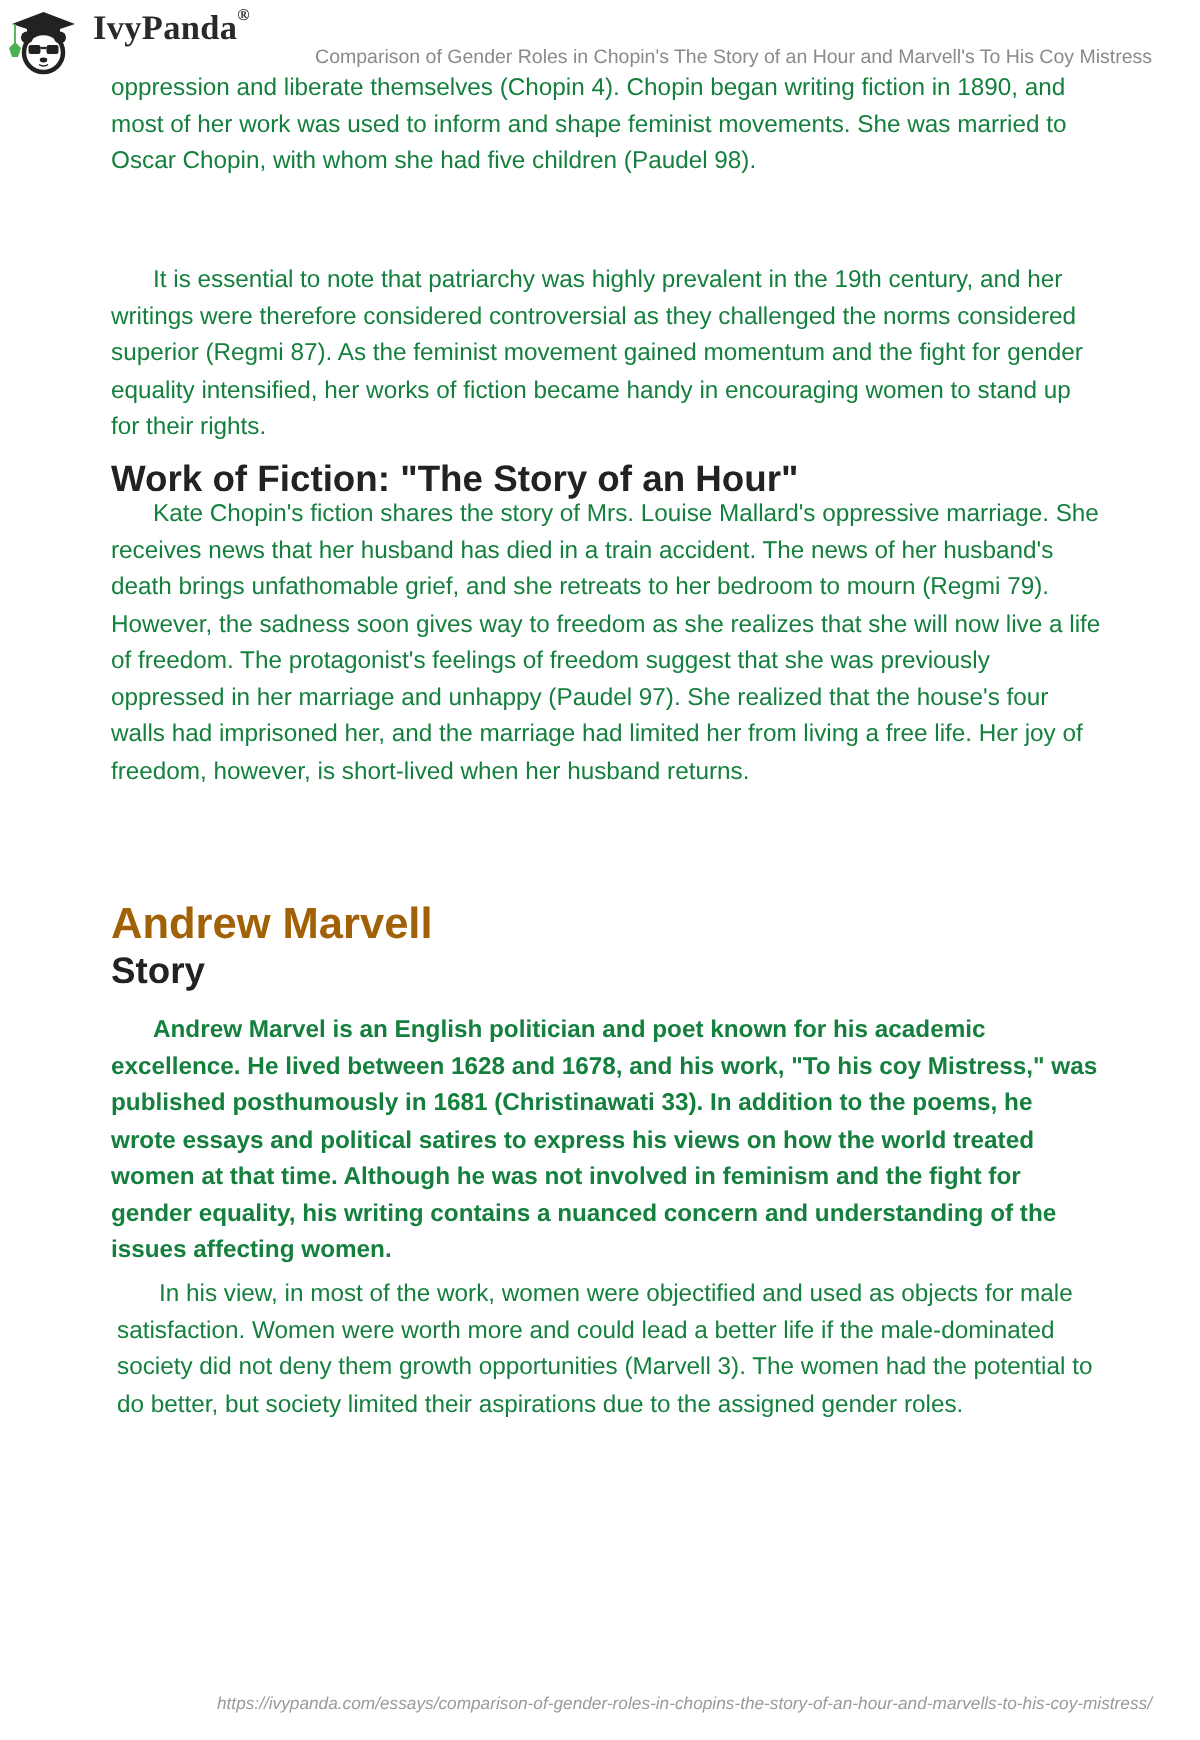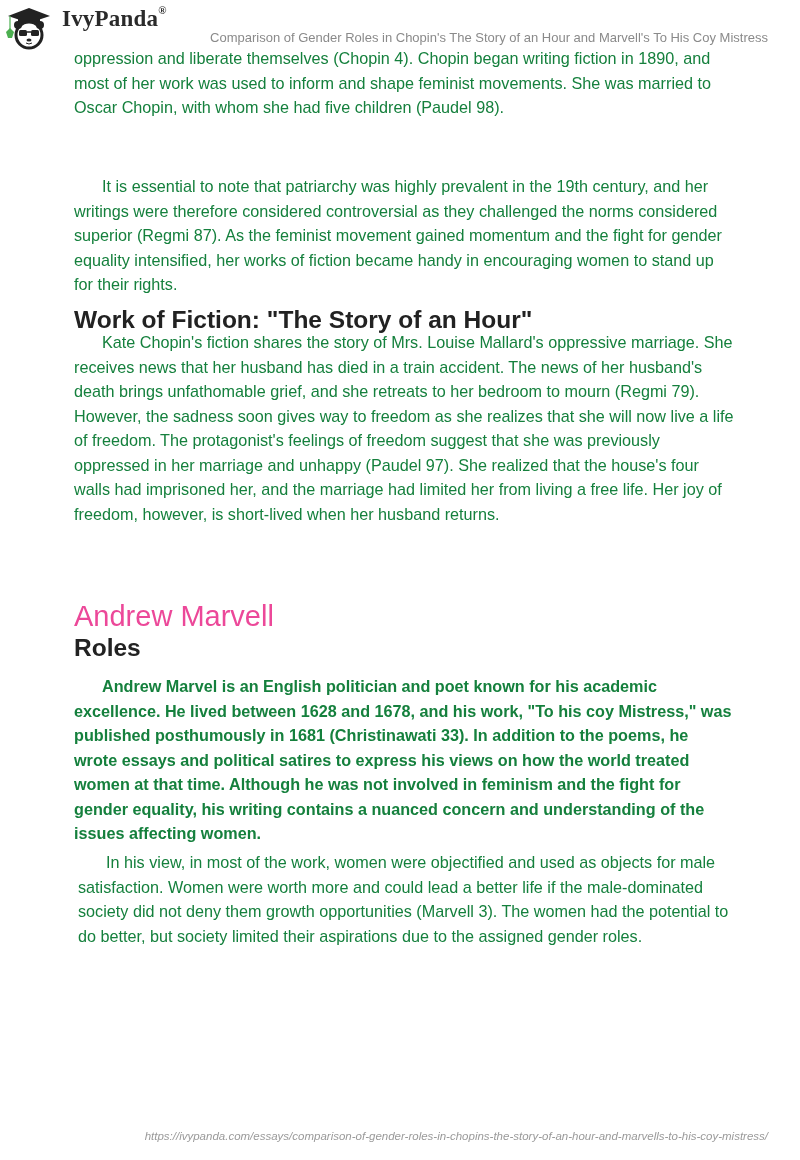--- a/index.html
+++ b/index.html
@@ -82,22 +82,22 @@
       margin: 0;
       white-space: nowrap;
     }
     .h2.fiction { top: 260px; font-size: 24.5px; }
     .p3 { position: absolute; top: 284px; left: 0; width: 660px; }
     .h1.marvell {
       position: absolute;
       top: 526px;
       left: 0;
       font-size: 29px;
-      font-weight: normal;
-      color: #ec4899;
+      font-weight: bold;
+      color: #a16207;
       white-space: nowrap;
       margin-top: 28px;
     }
     .h2.author { top: 588px; font-size: 24.5px; }
     .p4 { position: absolute; top: 628px; left: 0; width: 660px; font-weight: bold; }
     .p5b { position: absolute; top: 804px; left: 4px; width: 660px; }
     .footer-url {
       position: absolute;
       right: 32px;
       top: 1130px;
@@ -139,19 +139,19 @@
 </div>
 
 <div class="content">
   <p class="p1">oppression and liberate themselves (Chopin 4). Chopin began writing fiction in 1890, and most of her work was used to inform and shape feminist movements. She was married to Oscar Chopin, with whom she had five children (Paudel 98).</p>
   <p class="p2 indent">It is essential to note that patriarchy was highly prevalent in the 19th century, and her writings were therefore considered controversial as they challenged the norms considered superior (Regmi 87). As the feminist movement gained momentum and the fight for gender equality intensified, her works of fiction became handy in encouraging women to stand up for their rights.</p>
 
   <h2 class="h2 fiction">Work of Fiction: "The Story of an Hour"</h2>
   <p class="p3 indent">Kate Chopin's fiction shares the story of Mrs. Louise Mallard's oppressive marriage. She receives news that her husband has died in a train accident. The news of her husband's death brings unfathomable grief, and she retreats to her bedroom to mourn (Regmi 79). However, the sadness soon gives way to freedom as she realizes that she will now live a life of freedom. The protagonist's feelings of freedom suggest that she was previously oppressed in her marriage and unhappy (Paudel 97). She realized that the house's four walls had imprisoned her, and the marriage had limited her from living a free life. Her joy of freedom, however, is short-lived when her husband returns.</p>
 
   <h1 class="h1 marvell">Andrew Marvell</h1>
-  <h2 class="h2 author">Roles</h2>
+  <h2 class="h2 author">Story</h2>
 
   <p class="p4 indent">Andrew Marvel is an English politician and poet known for his academic excellence. He lived between 1628 and 1678, and his work, "To his coy Mistress," was published posthumously in 1681 (Christinawati 33). In addition to the poems, he wrote essays and political satires to express his views on how the world treated women at that time. Although he was not involved in feminism and the fight for gender equality, his writing contains a nuanced concern and understanding of the issues affecting women.</p>
   <p class="p5b indent">In his view, in most of the work, women were objectified and used as objects for male satisfaction. Women were worth more and could lead a better life if the male-dominated society did not deny them growth opportunities (Marvell 3). The women had the potential to do better, but society limited their aspirations due to the assigned gender roles.</p>
 </div>
 
 <div class="footer-url">https://ivypanda.com/essays/comparison-of-gender-roles-in-chopins-the-story-of-an-hour-and-marvells-to-his-coy-mistress/</div>
 
 </body></html>

